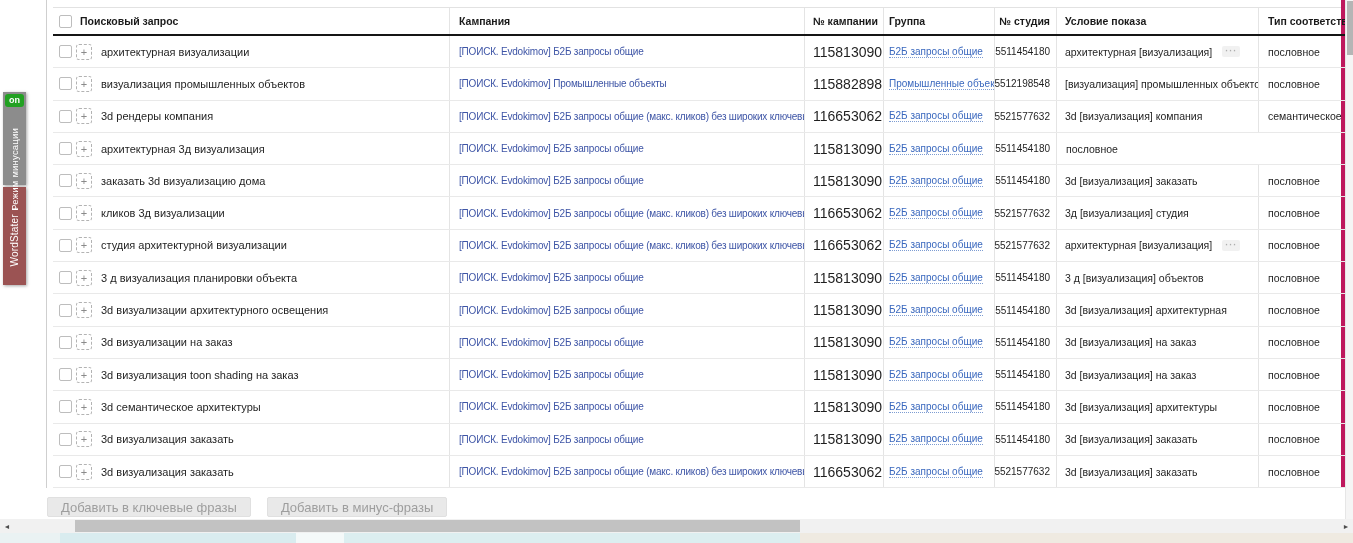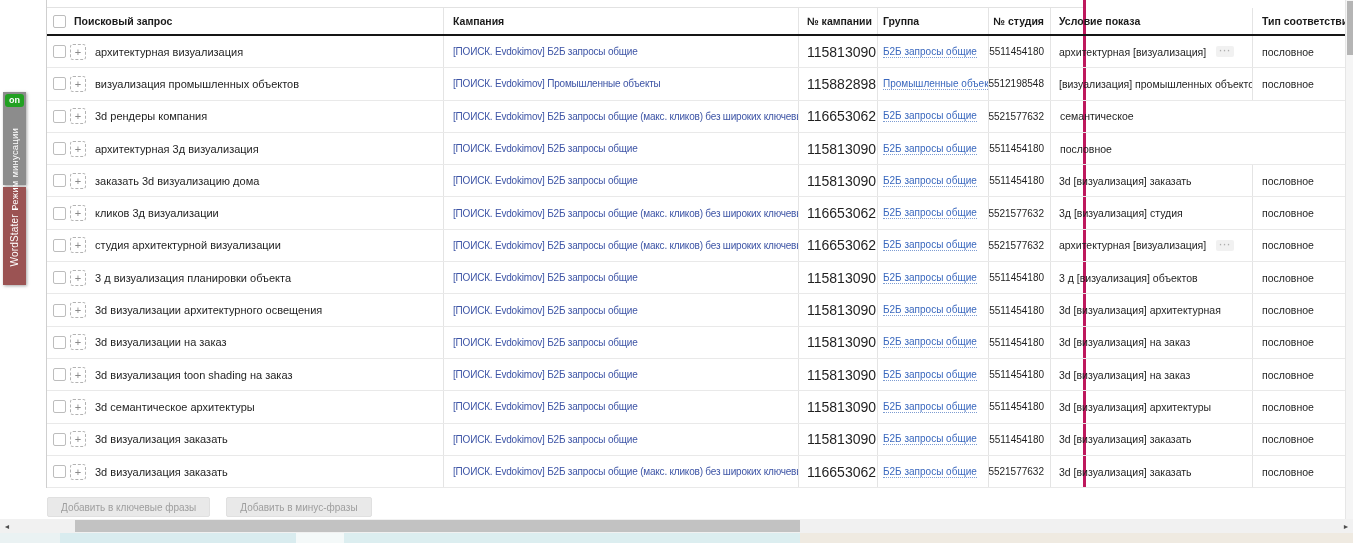--- a/index.html
+++ b/index.html
@@ -14,22 +14,22 @@
   .vtab.gray { height:93px; background:#8c8c8c; padding:2px 0 4px 0;gap:19px; }
   .vtab.maroon { height:98px; background:#9b5353; margin-top:2px; justify-content:center; }
   .on-badge { background:#22a122; color:#fff; font-size:9px; font-weight:bold;
               line-height:13px; padding:0 4px; border-radius:3px; margin-bottom:2px; }
   .vtext { writing-mode:vertical-rl; transform:rotate(180deg); color:#fff;
            font-size:9.5px; letter-spacing:.2px; white-space:nowrap; flex:1;
            display:flex; align-items:center; }
   .vtab.maroon .vtext { font-size:10px; flex:0 1 auto; }
 
   
-  .panel { position:absolute; left:46px; top:0; width:1040px;
-           border-left:1px solid #cfcfcf; border-right:3px solid #be185d; background:#fff; }
+  .panel { position:absolute; left:46px; top:0; width:1300px;
+           border-left:1px solid #cfcfcf; border-right:5px solid #be185d; background:#fff;padding-left:6px; }
   .partial-row { height:8px; border-bottom:1px solid #e2e2e2; }
   .trow { display:flex; width:1298px; }
   .thead { height:28px; border-bottom:2px solid #151515; }
   .thead .cell { font-weight:bold; font-size:10.5px; color:#1a1a1a; }
   .cell { display:flex; align-items:center; overflow:hidden; white-space:nowrap;
           font-size:11px; color:#1f1f1f; }
   .cell + .cell { border-left:1px solid #e4e4e4; }
   .c-query   { width:396px; padding-left:6px; }
   .c-campaign{ width:355px; padding-left:9px; }
   .c-campid  { width:79px;  padding-left:8px;  font-size:14px; }
@@ -48,21 +48,21 @@
   a.camp-link { color:#3e55a6; text-decoration:none; font-size:10px; letter-spacing:-.2px; cursor:pointer; }
   a.group-link { color:#3a68be; text-decoration:none; font-size:10px;
                  border-bottom:1px dotted #7d9cd2; cursor:pointer; }
   .more-chip { display:inline-block; margin-left:10px; padding:0 3px; background:#f1f1f1;
                color:#adadad; border-radius:2px; font-size:9px; font-weight:bold;
                letter-spacing:1px; line-height:11px; cursor:pointer; }
 
   
   .actions { position:absolute; left:47px; top:497px; display:flex; gap:16px; }
   .actions button { height:20px; padding:0 13px; background:#e9e9e9; color:#9e9e9e;
-                    border:1px solid #e0e0e0; border-radius:2px; font-size:10px;
+                    border:1px solid #e0e0e0; border-radius:2px; font-size:13px;
                     font-family:inherit; cursor:default; }
 
   
   .vscrollbar { position:absolute; right:0; top:0; width:8px; height:519px;
                 background:#f5f5f5; border-left:1px solid #e6e6e6; cursor:pointer; }
   .vthumb { position:absolute; top:1px; left:1px; width:6px; height:54px; background:#b5b5b5; }
   .hscrollbar { position:absolute; left:0; top:519px; width:1353px; height:14px; background:#f1f1f1; }
   .harrow { position:absolute; top:0; width:14px; height:14px; display:flex;
             align-items:center; justify-content:center; font-size:7px; color:#4d4d4d; cursor:pointer; }
   .harrow.left { left:0; } .harrow.right { right:0; }
@@ -100,21 +100,21 @@
       <div class="cell c-group">Группа</div>
       <div class="cell c-groupid">№ студия</div>
       <div class="cell c-cond">Условие показа</div>
       <div class="cell c-match">Тип соответствия</div>
     </div>
     <div id="table-body">
     <div class="trow body-row">
       <div class="cell c-query">
         <span class="checkbox"></span>
         <span class="plus-btn">+</span>
-        <span class="query-text">архитектурная визуализация</span>
+        <span class="query-text">архитектурная визуализации</span>
       </div>
       <div class="cell c-campaign">
         <a class="camp-link">[ПОИСК. Evdokimov] Б2Б запросы общие</a>
       </div>
       <div class="cell c-campid">115813090</div>
       <div class="cell c-group">
         <a class="group-link">Б2Б запросы общие</a>
       </div>
       <div class="cell c-groupid">5511454180</div>
       <div class="cell c-cond">
@@ -152,20 +152,24 @@
         <span class="query-text">3d рендеры компания</span>
       </div>
       <div class="cell c-campaign">
         <a class="camp-link">[ПОИСК. Evdokimov] Б2Б запросы общие (макс. кликов) без широких ключевых фраз</a>
       </div>
       <div class="cell c-campid">116653062</div>
       <div class="cell c-group">
         <a class="group-link">Б2Б запросы общие</a>
       </div>
       <div class="cell c-groupid">5521577632</div>
+      <div class="cell c-cond">
+        <span>3d [визуализация] компания</span>
+
+      </div>
       <div class="cell c-match">семантическое</div>
     </div>
 
     <div class="trow body-row">
       <div class="cell c-query">
         <span class="checkbox"></span>
         <span class="plus-btn">+</span>
         <span class="query-text">архитектурная 3д визуализация</span>
       </div>
       <div class="cell c-campaign">

